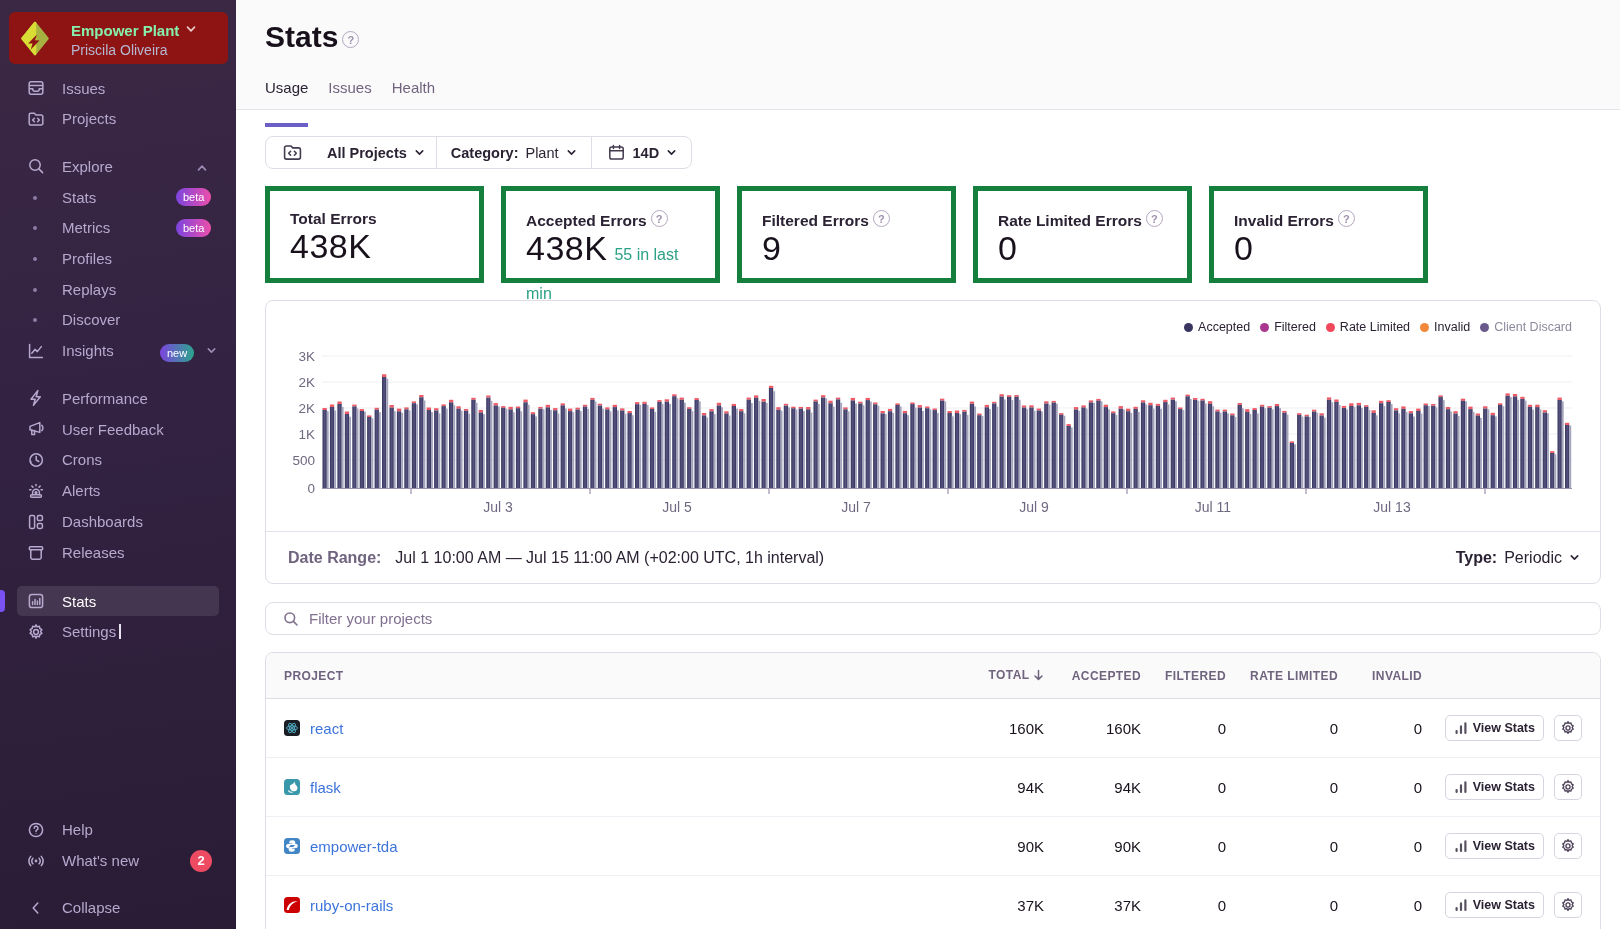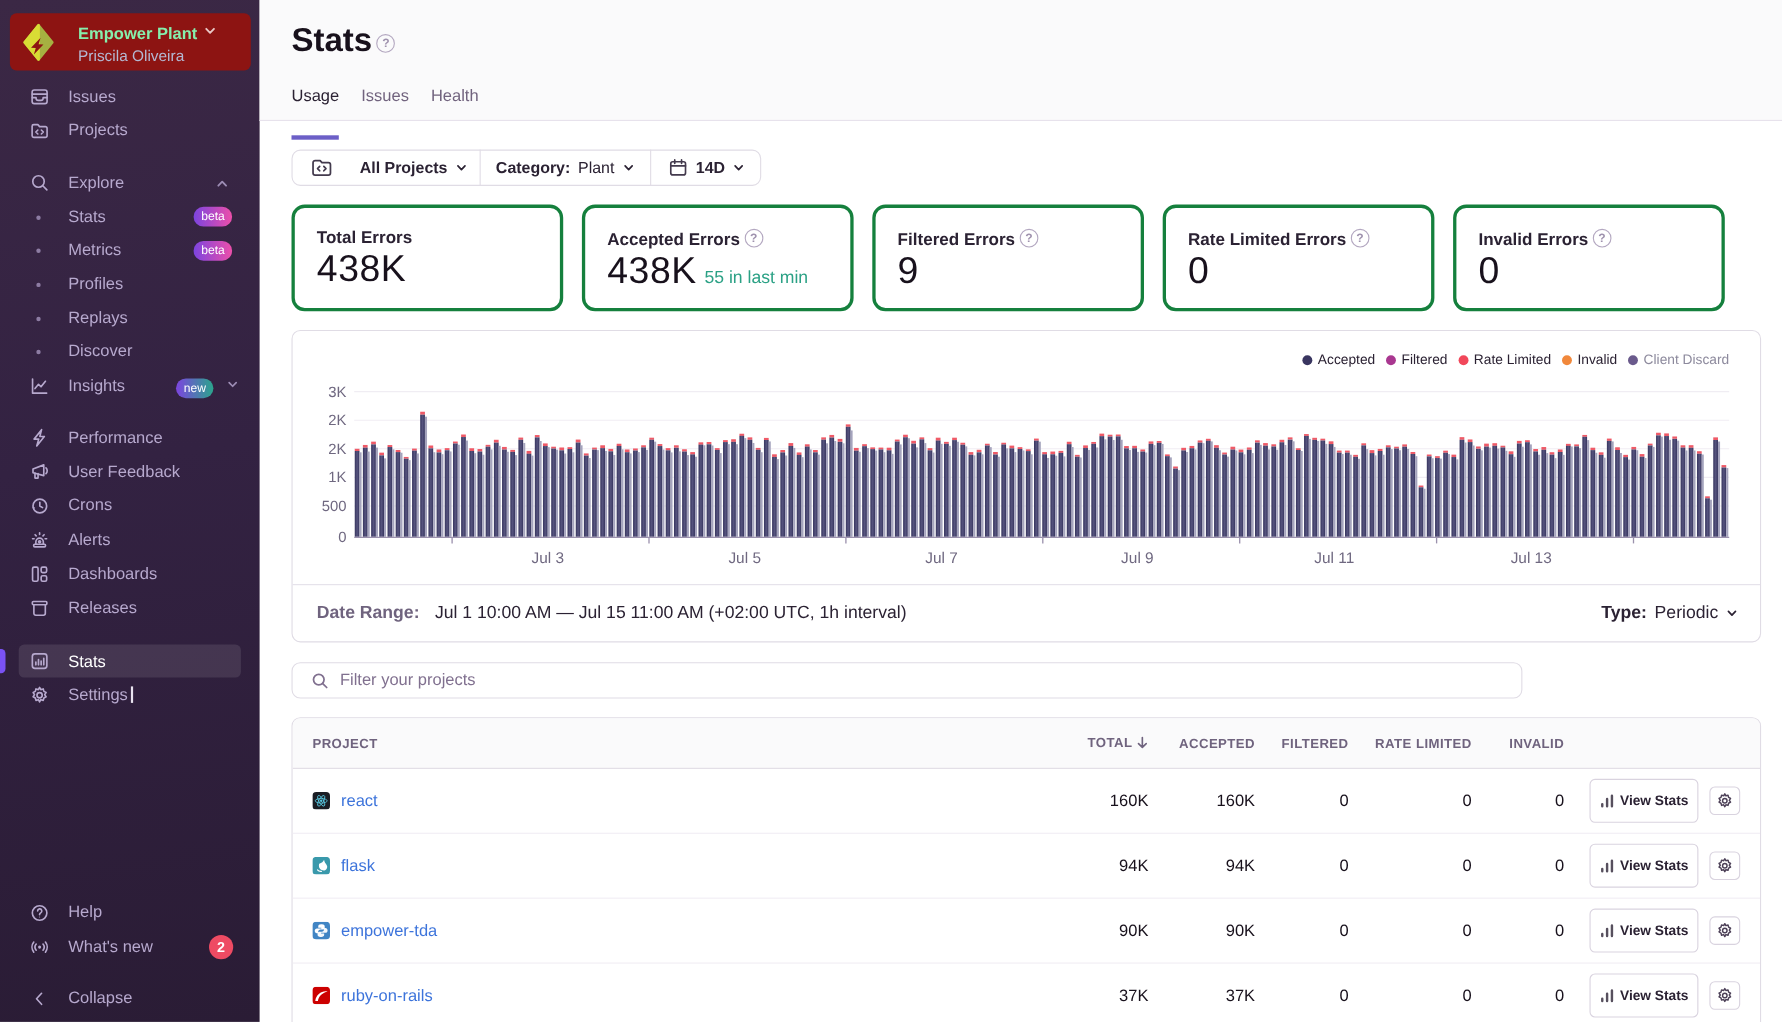--- a/index.html
+++ b/index.html
@@ -37,51 +37,51 @@
  display:flex;align-items:center;font-size:14.5px;color:#2b2233}
 .filterbar .seg{display:flex;align-items:center;padding:0 11px;height:100%}
 .filterbar .seg:first-child{padding-left:17px}
 .filterbar .seg:nth-child(3){padding:0 14px}
 .filterbar .seg:nth-child(5){padding:0 14px 0 16px}
 .filterbar .sep{width:1px;height:33px;background:#e0dce5}
 .filterbar b{font-weight:bold}
 .chev{margin-left:7px}
 
 .cards{position:absolute;left:265px;top:186px;width:1336px;display:flex;gap:17px}
-.card{width:247px;height:97px;border:3px solid #15803d;border-radius:12px;background:#fff;padding:19px 20px 0 20px}
+.card{width:219px;height:97px;border:5px solid #15803d;border-radius:0;background:#fff;padding:19px 20px 0 20px}
 .card .ct{font-size:15.5px;font-weight:bold;color:#2b2233}
 .card .cv{font-size:34px;color:#18111c;margin-top:-1px;letter-spacing:.5px}
 .card .cv .sub{font-size:16px;color:#2ba185;letter-spacing:0;margin-left:7px}
 
 .panel{position:absolute;left:265px;top:300px;width:1336px;height:284px;border:1px solid #e0dce5;border-radius:8px;background:#fff}
 .legend{position:absolute;right:28px;top:19px;display:flex;gap:10px;font-size:12.5px;color:#2b2233;align-items:center}
 .legend .li{display:flex;align-items:center;gap:5px}
 .legend .ld{width:9px;height:9px;border-radius:50%}
 .legend .muted{color:#8d8a9d}
 .chartwrap{position:absolute;left:0;top:0;width:1334px;height:230px}
 .drange{position:absolute;left:0;top:230px;width:1334px;height:52px;border-top:1px solid #e4e0e9;display:flex;align-items:center;
  font-size:16px;color:#2b2233}
 .drange .dl{font-weight:bold;color:#6f637e;margin-left:22px}
 .drange .dv{margin-left:14px}
 .drange .dright{margin-left:auto;margin-right:20px;display:flex;align-items:center}
 
-.search{position:absolute;left:265px;top:602px;width:1119px;height:33px;border:1px solid #e0dce5;border-radius:8px;background:#fff;
+.search{position:absolute;left:265px;top:602px;width:1336px;height:33px;border:1px solid #e0dce5;border-radius:8px;background:#fff;
  display:flex;align-items:center;color:#80708f;font-size:15px}
 .search svg{margin:0 10px 0 17px}
 
 .tbl{position:absolute;left:265px;top:652px;width:1336px;height:300px;border:1px solid #e0dce5;border-radius:8px 8px 0 0;background:#fff;overflow:hidden}
 .trow{display:grid;grid-template-columns:1fr 90px 97px 85px 112px 84px 178px;align-items:center}
 .thead{height:46px;background:#fafafb;border-bottom:1px solid #e0dce5;font-size:12px;font-weight:bold;color:#6f637e;letter-spacing:.4px}
 .cell-r{text-align:right}
 .tr{height:59px;border-bottom:1px solid #f1edf4;font-size:15px}
 .tr .proj{display:flex;align-items:center;gap:10px;padding-left:18px}
 .tr .proj a{color:#3d74db;text-decoration:none}
 .num{color:#18111c}
 .actions{display:flex;justify-content:flex-end;align-items:center;gap:10px;padding-right:18px}
-.btn{display:flex;align-items:center;gap:5px;height:40px;padding:0 8px;border:1px solid #d9d3df;border-radius:5px;
+.btn{display:flex;align-items:center;gap:5px;height:26px;padding:0 8px;border:1px solid #d9d3df;border-radius:5px;
  background:#fff;font-size:12.5px;font-weight:bold;color:#2b2233}
 .btn.icon{width:28px;height:26px;justify-content:center;padding:0}
 .thead .proj-h{padding-left:18px}
 </style></head><body>
 <div class="app">
     <aside class="sidebar">
       <div class="orgbox">
         <svg class="logo" width="40" height="40" viewBox="0 0 40 40" style="left:6px;top:6px">
 <g stroke-linejoin="round">
 <path d="M20 5 L32.5 20.5 L20 36 L7.5 20.5 Z" fill="#a6b141" stroke="#a6b141" stroke-width="2.5"></path>

